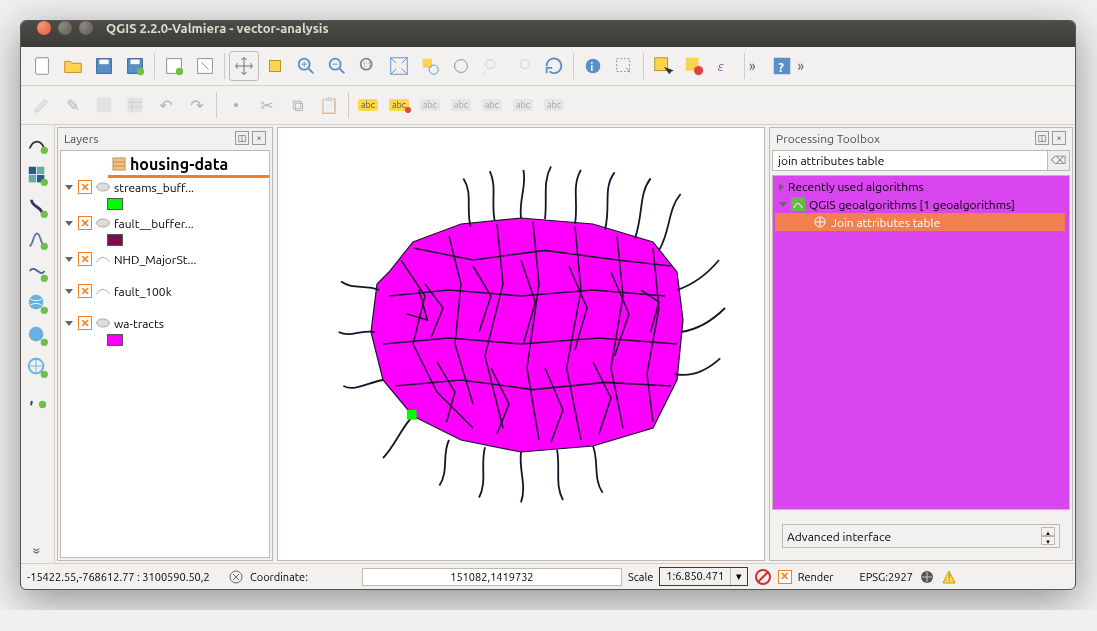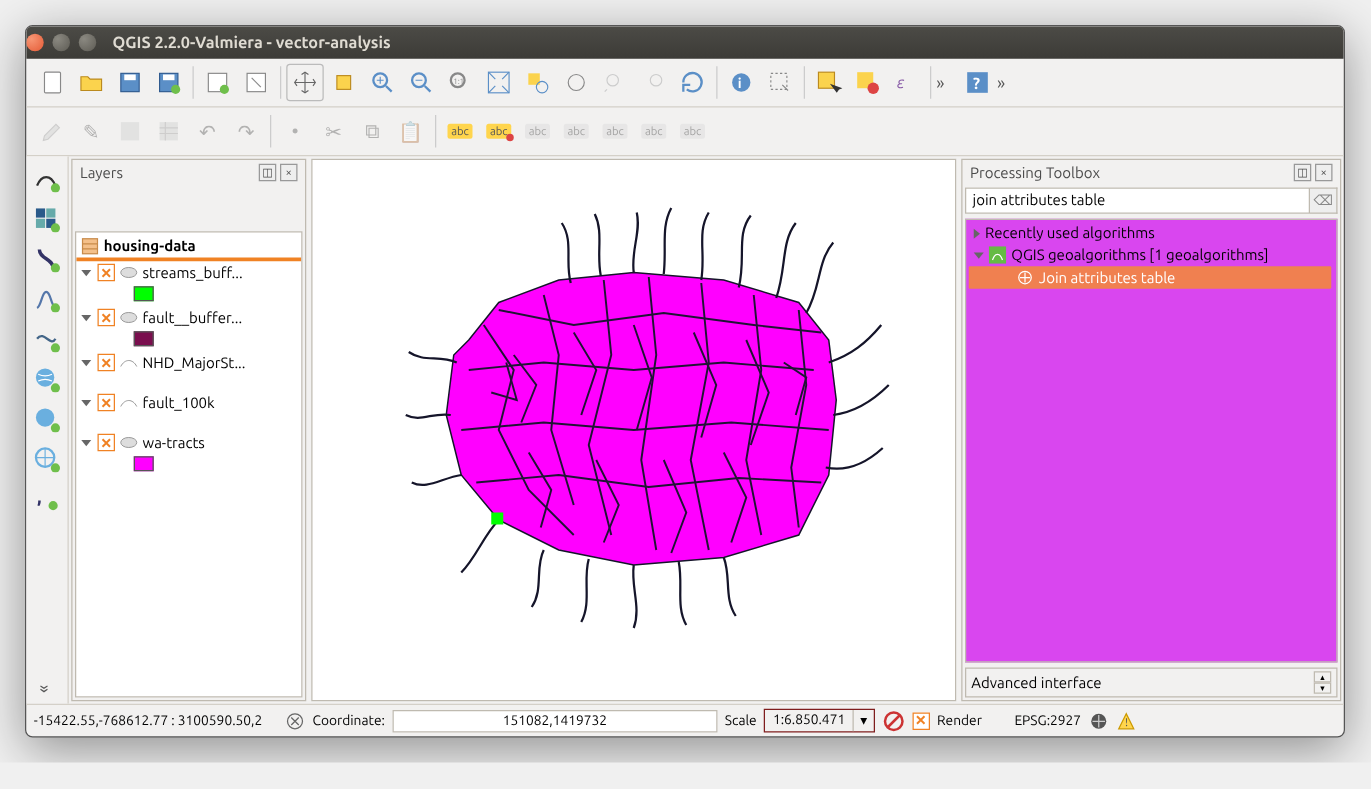--- a/index.html
+++ b/index.html
@@ -8,59 +8,59 @@
   width: 1056px; height: 570px;
   background: #f2f1f0;
   border: 1px solid #555;
   border-radius: 6px;
   box-shadow: 0 10px 40px rgba(0,0,0,.4);
   display: flex; flex-direction: column;
   overflow: hidden;
 }
 .titlebar {
   background: linear-gradient(#4c4b46, #3c3b37);
-  height: 26px; display: flex; align-items: center; padding: 0 0;
+  height: 26px; display: flex; align-items: flex-start; padding: 0 16px;
   color: #dfdbd2; font-size: 13px; font-weight: bold;
 }
 .wbtn { width: 14px; height: 14px; border-radius: 50%; margin-right: 7px; }
 .wbtn.close { background: radial-gradient(circle at 30% 30%, #f79674, #e55b36); }
 .wbtn.minmax { background: radial-gradient(circle at 30% 30%, #8b8981, #5d5b54); }
 .toolbar { display: flex; padding: 4px 6px; gap: 1px; align-items: center; border-bottom: 1px solid #d4d0c8; }
 .tbtn { width: 30px; height: 30px; display: flex; align-items: center; justify-content: center; border-radius: 3px; cursor: pointer; font-size: 16px; color: #555; }
 .tbtn svg { width: 22px; height: 22px; }
 .tsep { width: 1px; height: 26px; background: #ccc; margin: 0 3px; }
 .content { flex: 1; display: flex; overflow: hidden; }
 .side-toolbar { width: 34px; background: #f2f1f0; padding: 4px 2px; display: flex; flex-direction: column; gap: 4px; border-right: 1px solid #d4d0c8; }
 .side-toolbar .tbtn { width: 28px; height: 28px; }
 .panel { border: 1px solid #bfbab0; background: #f2f1f0; display: flex; flex-direction: column; }
 .panel-hdr { display: flex; align-items: center; padding: 3px 6px; font-size: 12px; color: #4c4c4c; }
 .panel-hdr .ttl { flex: 1; }
 .pbtn { width: 14px; height: 14px; border: 1px solid #999; background: #eee; margin-left: 3px; font-size: 9px; display: flex; align-items: center; justify-content: center; cursor: pointer; }
-.layers-panel { width: 188px; margin: 2px; gap: 35px; }
+.layers-panel { width: 216px; margin: 2px; }
 .layers-list { flex: 1; background: #fff; border: 1px solid #bfbab0; margin: 2px; overflow: auto; padding: 2px 0; }
-.layer-sel { background: transparent; border-bottom: 3px solid #f08224; display: flex; align-items: center; padding: 2px 4px; font-size: 12px; font-weight: bold; gap: 4px; }
+.layer-sel { background: transparent; border-bottom: 3px solid #f08224; display: flex; align-items: center; padding: 2px 4px; font-size: 16px; font-weight: bold; gap: 4px; margin-left: 47px; }
 .layer-row { display: flex; align-items: center; padding: 2px 4px; font-size: 12px; gap: 3px; }
 .tri { width: 0; height: 0; border-left: 4px solid transparent; border-right: 4px solid transparent; border-top: 5px solid #666; margin-right: 2px; }
 .cb { width: 14px; height: 14px; border: 1px solid #f08224; background: #fff; display: flex; align-items: center; justify-content: center; }
 .cb.on::after { content: "✕"; color: #f08224; font-size: 11px; font-weight: bold; }
 .ly-ico { width: 16px; height: 14px; display: inline-block; }
 .swatch { width: 16px; height: 12px; border: 1px solid #555; margin-left: 46px; margin-top: 2px; margin-bottom: 4px; }
 .canvas { flex: 1; background: #fff; border: 1px solid #bfbab0; margin: 2px; position: relative; }
 .canvas svg { width: 100%; height: 100%; }
 .toolbox { width: 304px; margin: 2px; }
 .search { display: flex; margin: 2px; }
 .search input { flex: 1; padding: 3px 5px; font-size: 12px; border: 1px solid #bfbab0; background: #fff; }
 .search .clr { width: 22px; border: 1px solid #bfbab0; border-left: none; background: #eee; display: flex; align-items: center; justify-content: center; font-size: 11px; color: #888; cursor: pointer; }
 .tree { flex: 1; background: #d946ef; border: 1px solid #bfbab0; margin: 2px; font-size: 12px; padding: 2px; }
 .tnode { padding: 2px 4px; display: flex; align-items: center; gap: 4px; }
 .tnode .arr { width: 0; height: 0; }
 .arr.r { border-top: 4px solid transparent; border-bottom: 4px solid transparent; border-left: 5px solid #666; }
 .arr.d { border-left: 4px solid transparent; border-right: 4px solid transparent; border-top: 5px solid #666; }
 .tnode.hl { background: #f08050; color: #fff; border-radius: 1px; }
-.adv-row { display: flex; align-items: center; margin: 2px; padding: 2px 4px; font-size: 12px; border: 1px solid #bfbab0; }
+.adv-row { display: flex; align-items: center; margin: 12px; padding: 2px 4px; font-size: 12px; border: 1px solid #bfbab0; }
 .adv-row .spn { display: flex; flex-direction: column; margin-left: auto; }
 .spn span { width: 14px; height: 9px; border: 1px solid #bfbab0; font-size: 7px; text-align: center; cursor: pointer; }
 .statusbar { display: flex; align-items: center; padding: 2px 6px; font-size: 11px; border-top: 1px solid #d4d0c8; gap: 6px; height: 26px; }
 .statusbar input { border: 1px solid #bfbab0; padding: 2px 6px; font-size: 11px; text-align: center; }
 .dd { display: flex; border: 1px solid #7f1d1d; text-align: right; }
 .dd .val { padding: 2px 6px; }
 .dd .ar { border-left: 1px solid #bfbab0; padding: 2px 5px; }
 .chev { font-size: 14px; color: #555; margin-right: 2px; }
 </style>
 </head>
@@ -495,21 +495,21 @@
     </div>
   </div>
 
   <div class="statusbar">
     <span style="min-width:195px;overflow:hidden;white-space:nowrap">-15422.55,-768612.77 : 3100590.50,2</span>
     <svg width="16" height="16">
         <circle cx="8" cy="8" r="6" fill="none" stroke="#666"></circle>
         <path d="M5 5l6 6M5 11l6-6" stroke="#666"></path>
       </svg>
     <span>Coordinate:</span>
-    <input style="width: 260px;" value="151082,1419732">
+    <input style="width: 260px; margin-left: 48px;" value="151082,1419732">
     <span>Scale</span>
     <div class="dd">
         <span class="val">1:6.850.471</span>
         <span class="ar">▾</span>
       </div>
     <svg width="18" height="18">
         <circle cx="9" cy="9" r="7" fill="none" stroke="#c33" stroke-width="2"></circle>
         <path d="M4 14L14 4" stroke="#c33" stroke-width="2"></path>
       </svg>
     <span class="cb on"></span>

